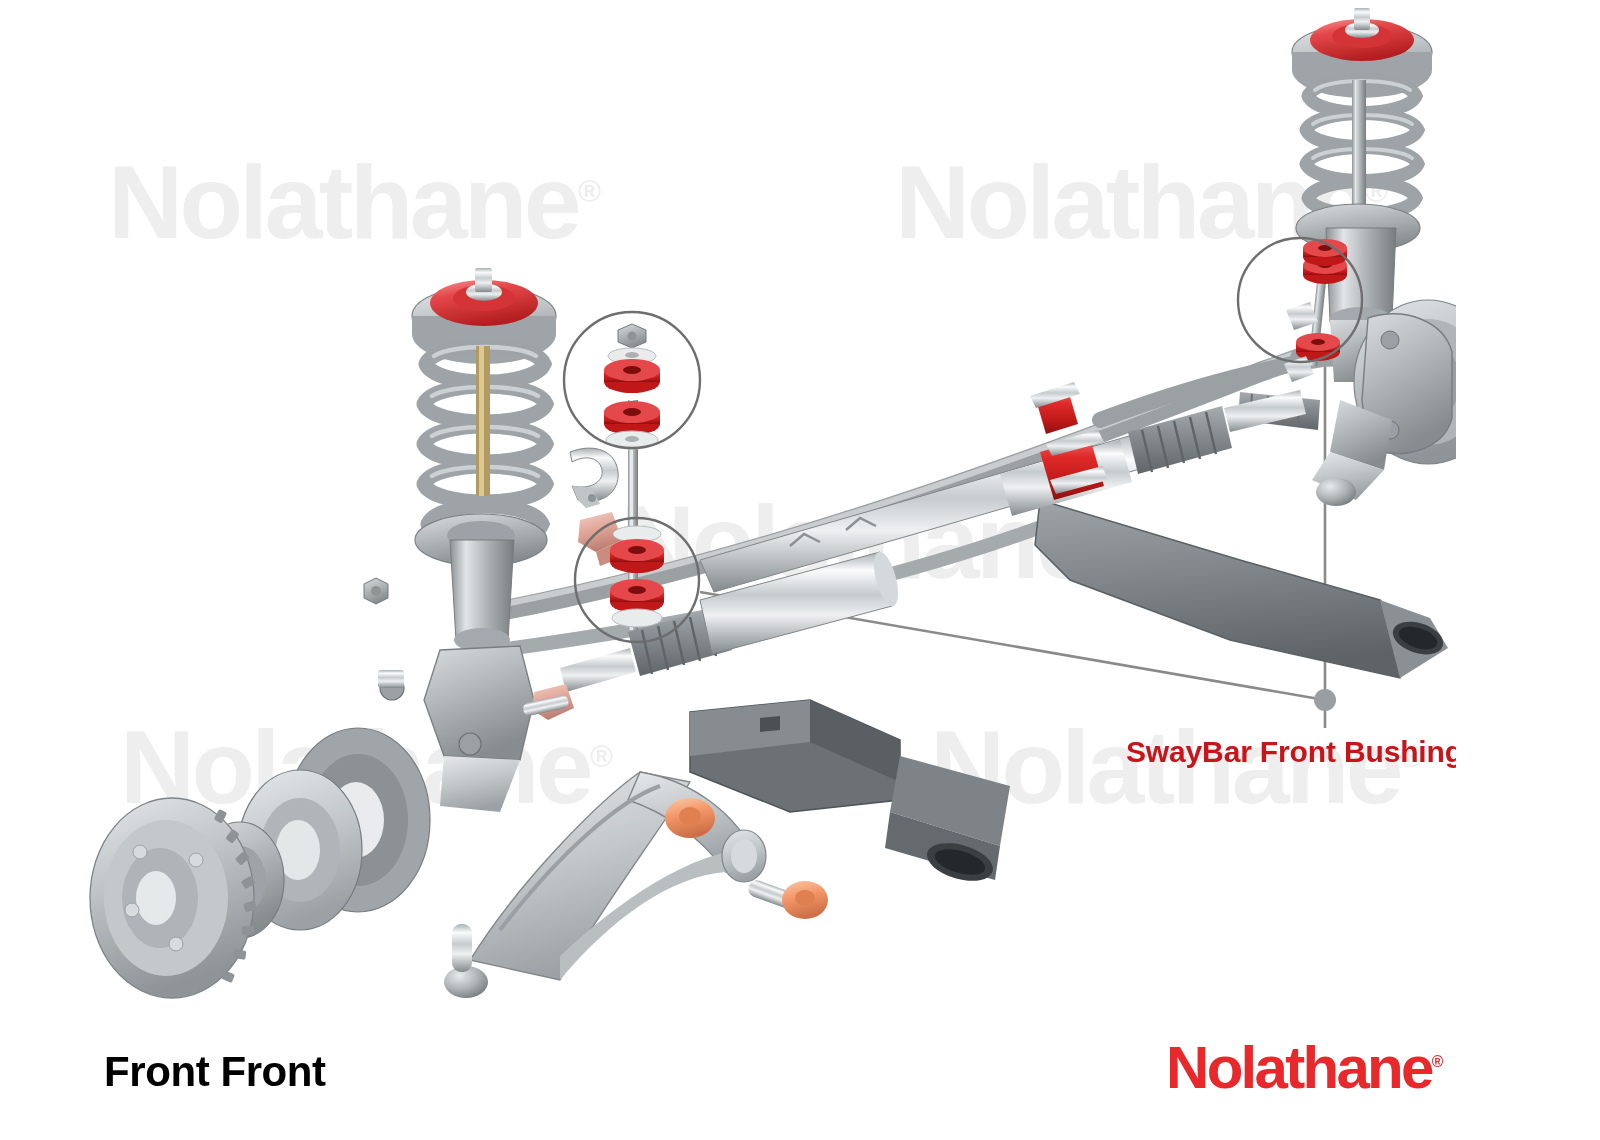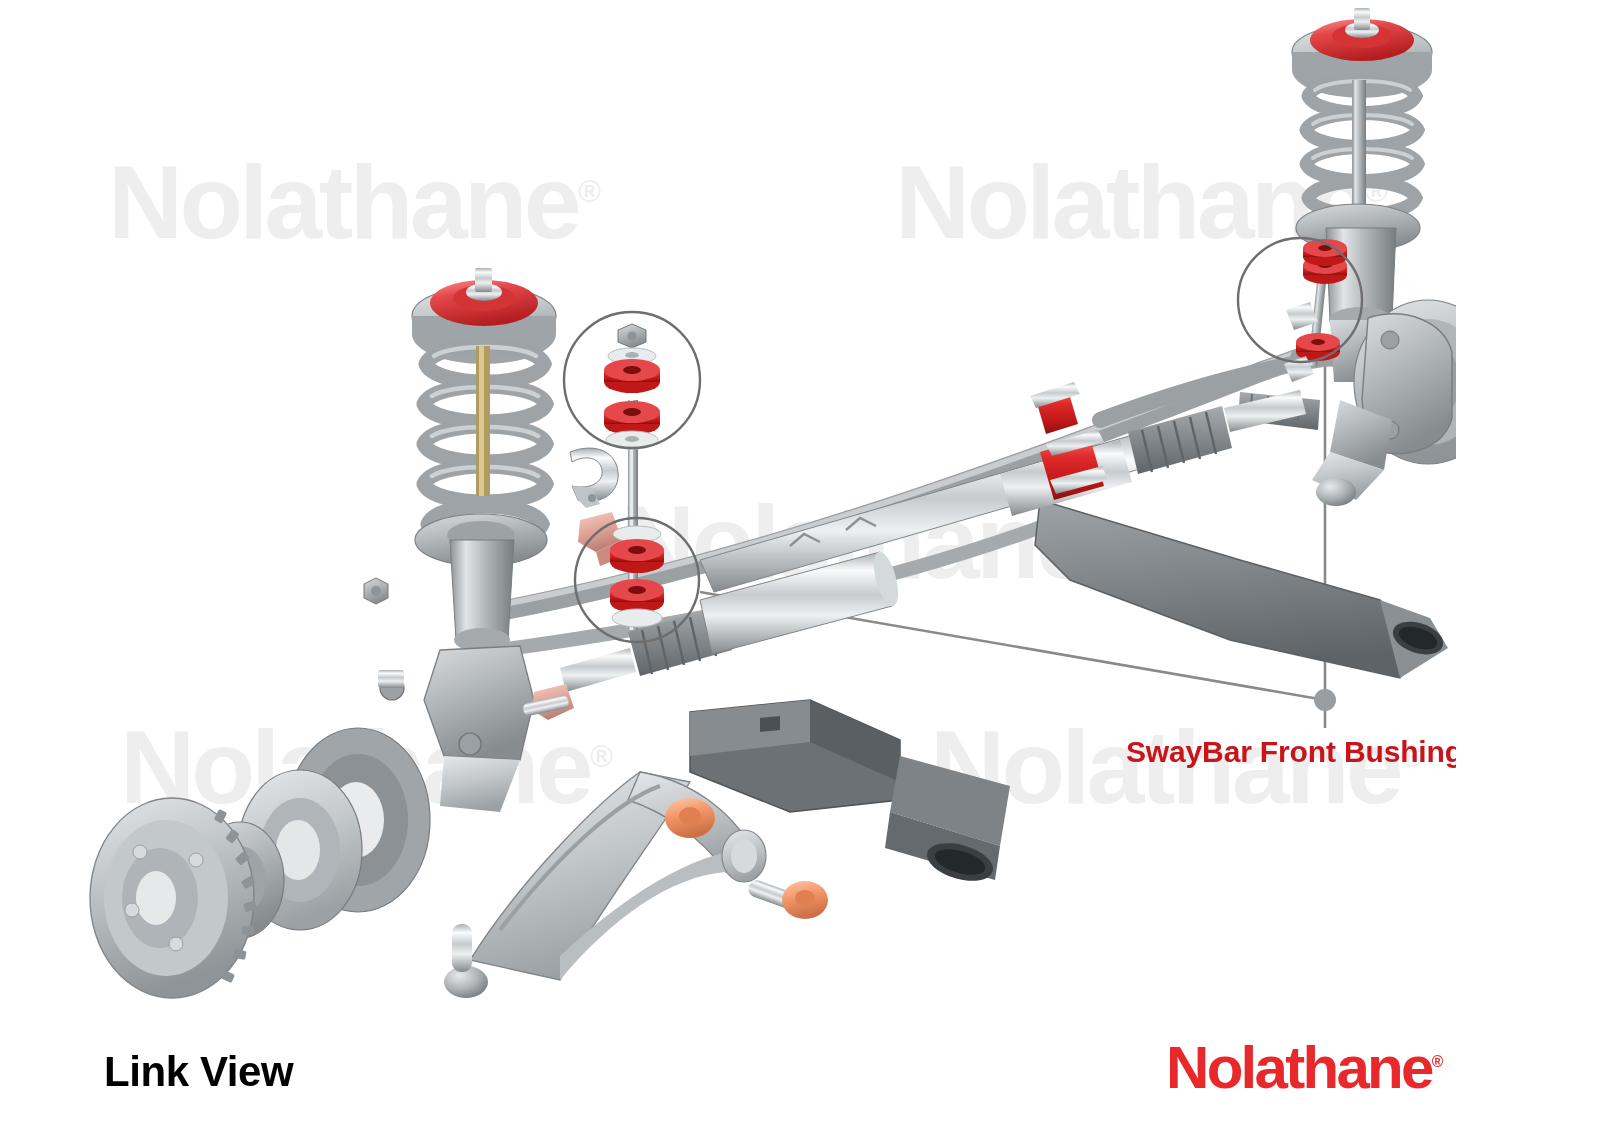--- a/index.html
+++ b/index.html
@@ -536,19 +536,19 @@
     <g fill="none" stroke="#6E6E6E" stroke-width="2.4">
       <circle cx="632" cy="380" r="68"></circle>
       <circle cx="637" cy="580" r="62"></circle>
       <circle cx="1300" cy="300" r="62"></circle>
     </g>
 
   </svg>
 
   <div id="swaybar-label" class="callout-label">SwayBar Front Bushings</div>
 
-  <div id="front-view-caption">Link View</div>
+  <div id="front-view-caption">Front Front</div>
 
   <div id="brand-logo">
     <span>Nolathane</span><sup>®</sup>
   </div>
 
 </div>
 
 </body></html>

